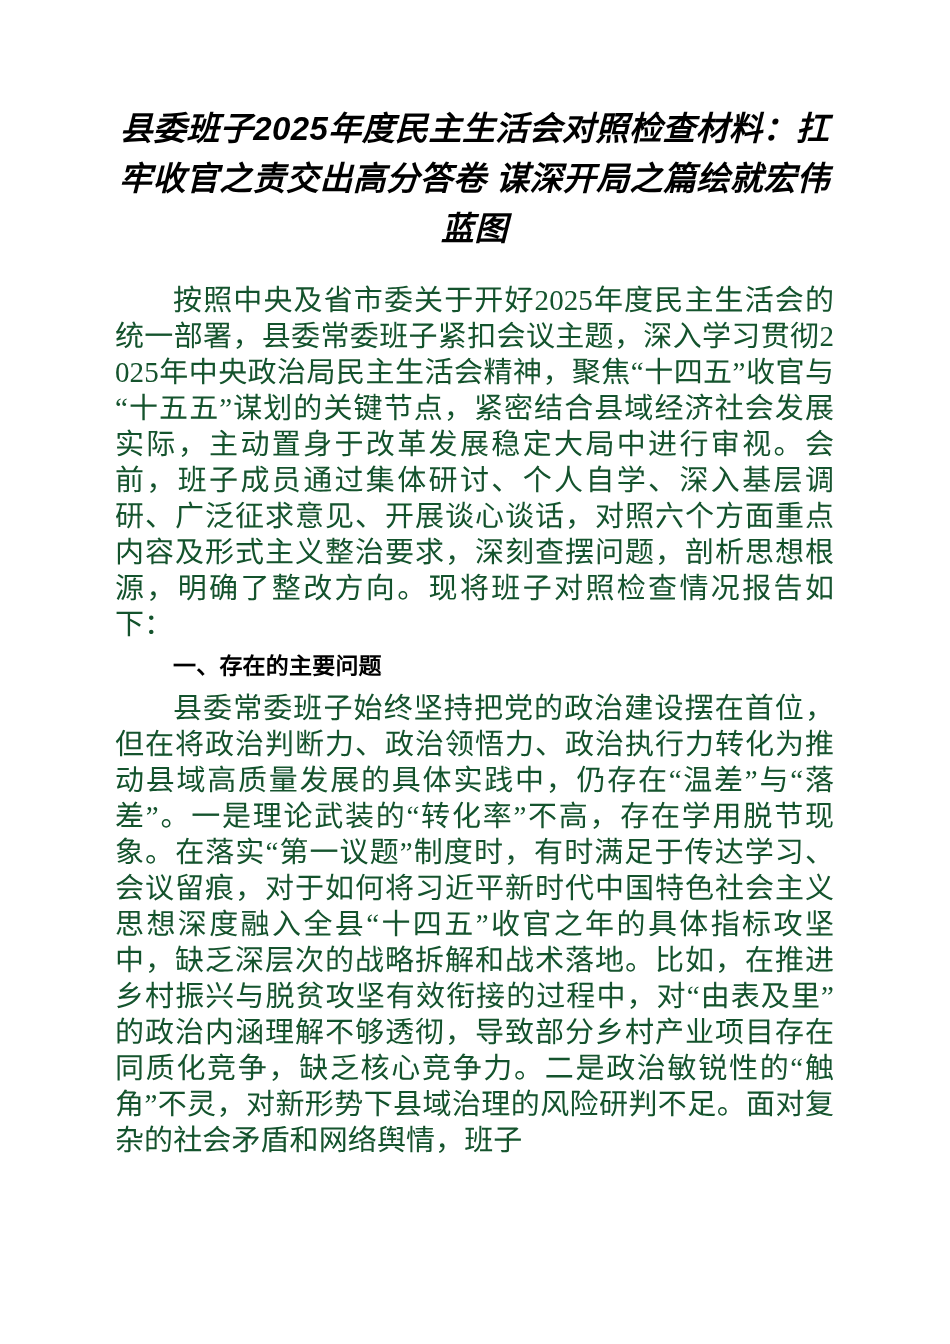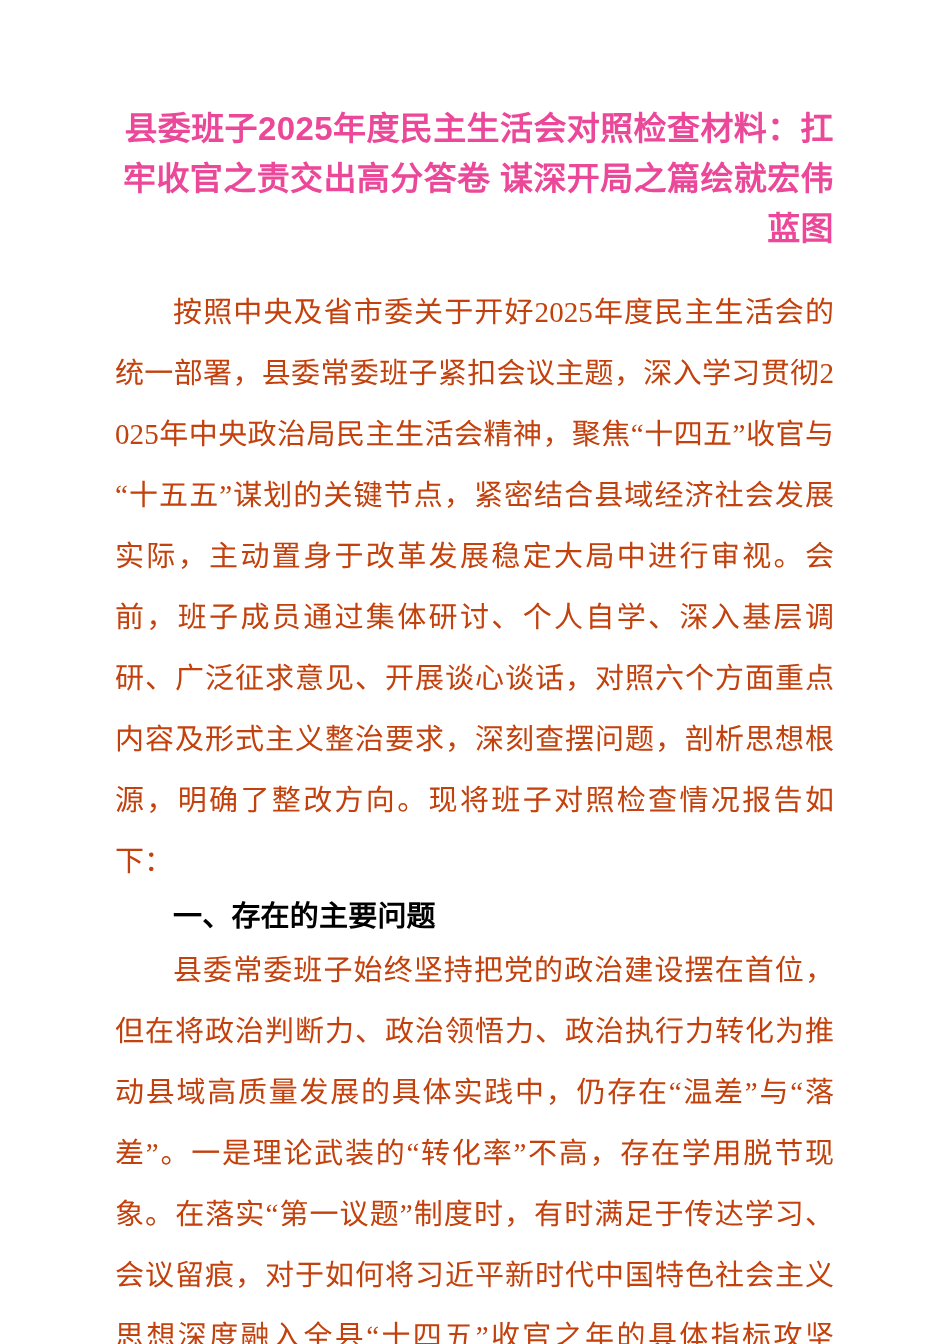--- a/index.html
+++ b/index.html
@@ -27,53 +27,54 @@
 
   
   .doc-title {
     margin: 0;
     padding: 0;
     padding-top: 104px;
     font-family: "Liberation Sans", "DejaVu Sans", sans-serif;
     font-weight: bold;
     font-size: 33px;
     line-height: 50px;
-    color: #ec4899;
-    text-align: right;
+    color: #000000;
+    text-align: center;
     letter-spacing: 0.4px;
     word-break: break-all;
+    font-style: italic;
   }
 
   
   .body-para {
     margin: 0;
     padding: 0;
     font-family: "Liberation Serif", "DejaVu Serif", serif;
     font-size: 29px;
-    line-height: 61px;
-    color: #c2410c;
+    line-height: 36px;
+    color: #14532d;
     text-align: justify;
     text-justify: inter-ideograph;
     text-indent: 58px;
     word-break: break-all;
     letter-spacing: 0.1px;
   }
 
   .para-gap-top {
     margin-top: 28px;
   }
 
   
   .heading-1,
   .heading-2 {
     margin: 0;
     padding: 0;
     font-family: "Liberation Sans", "DejaVu Sans", sans-serif;
     font-weight: bold;
-    font-size: 29px;
+    font-size: 23px;
     line-height: 48px;
     color: #000000;
     text-indent: 58px;
     word-break: break-all;
     letter-spacing: 0.2px;
   }
 
   .heading-2 {
     text-indent: 58px;
   }

